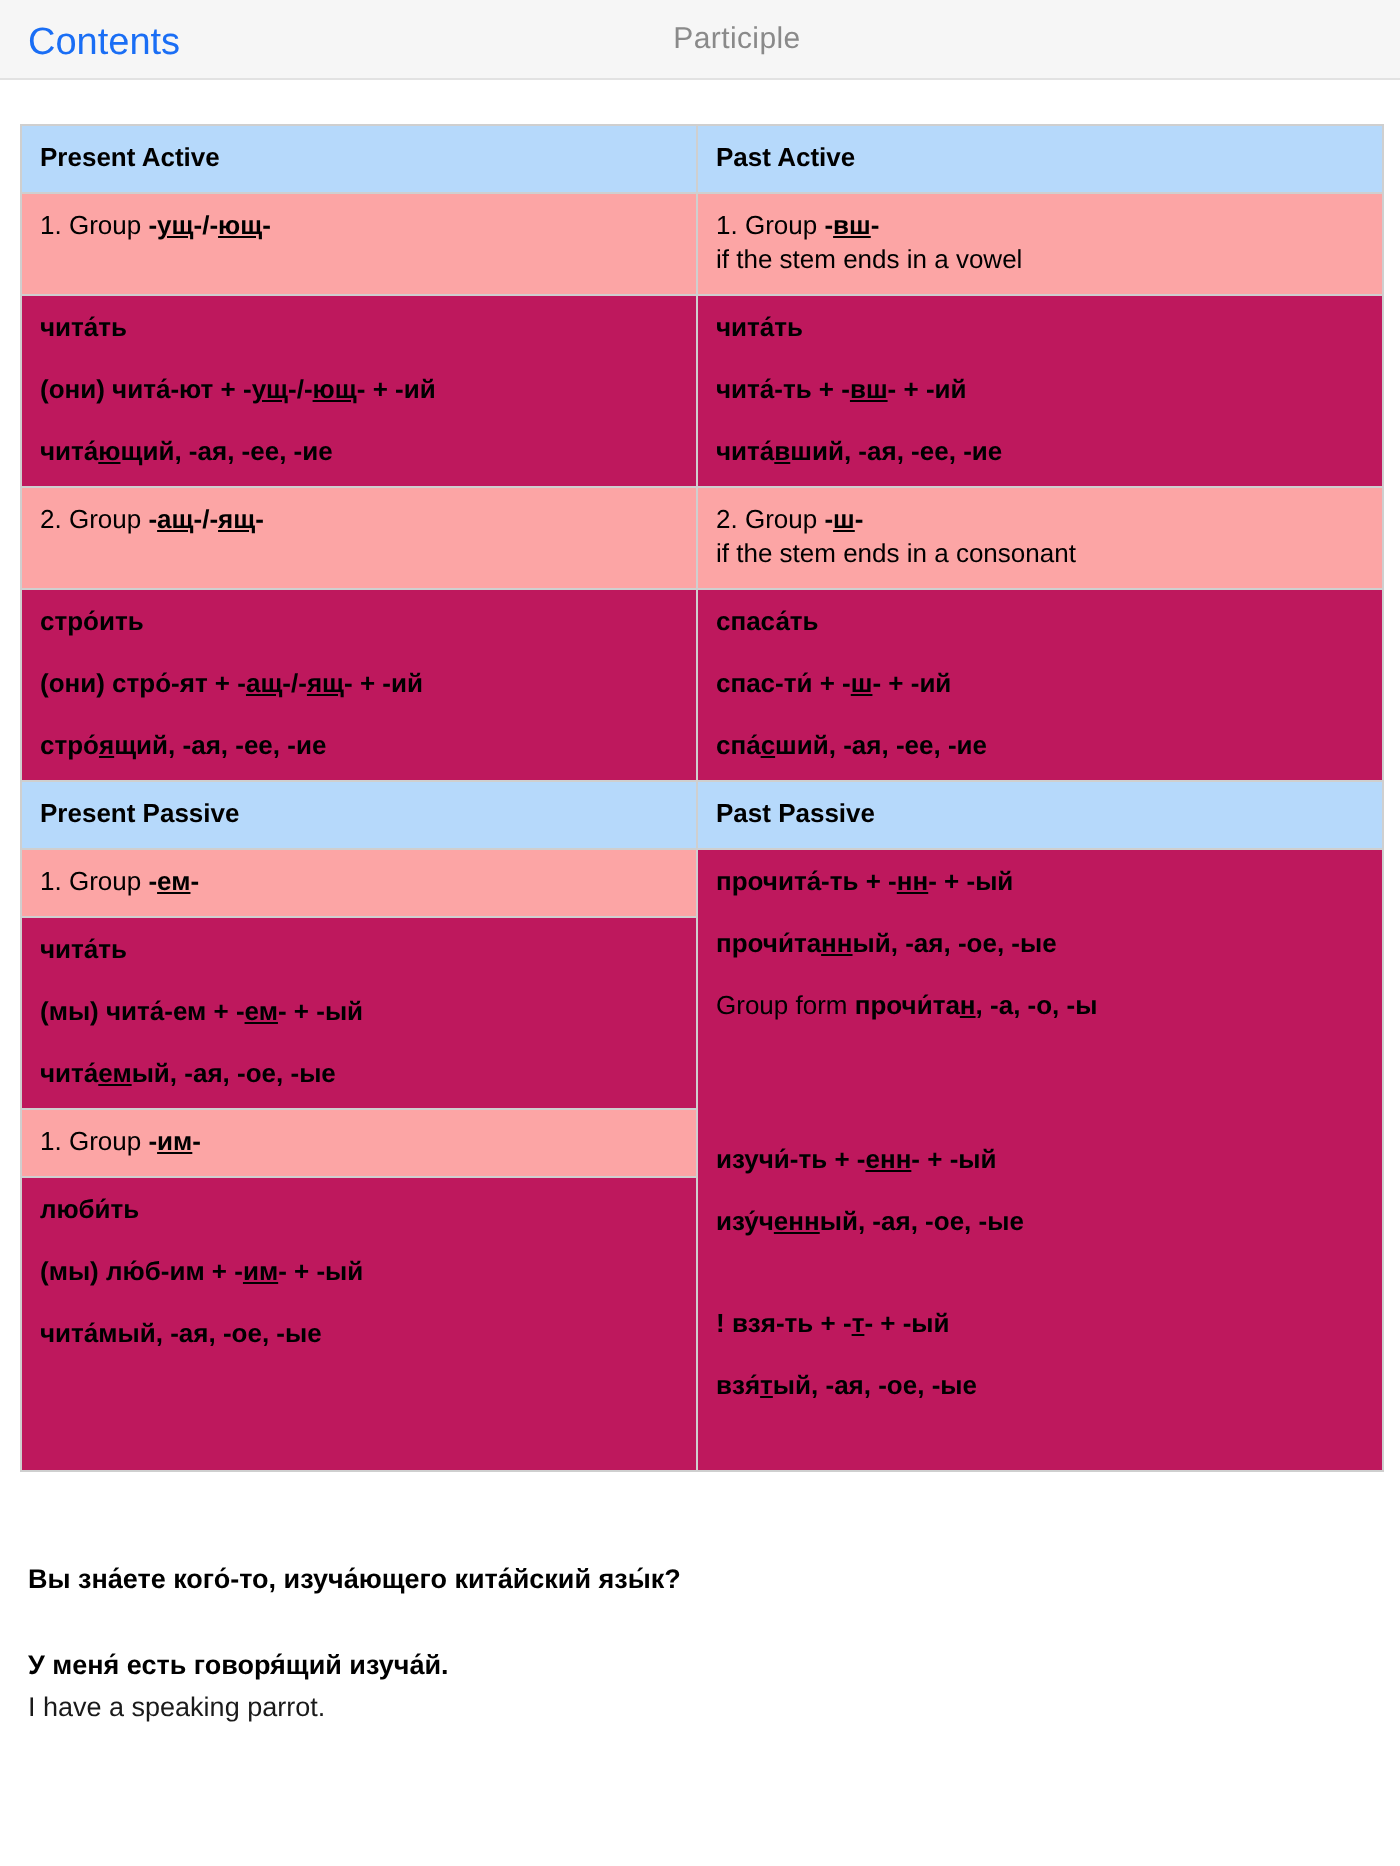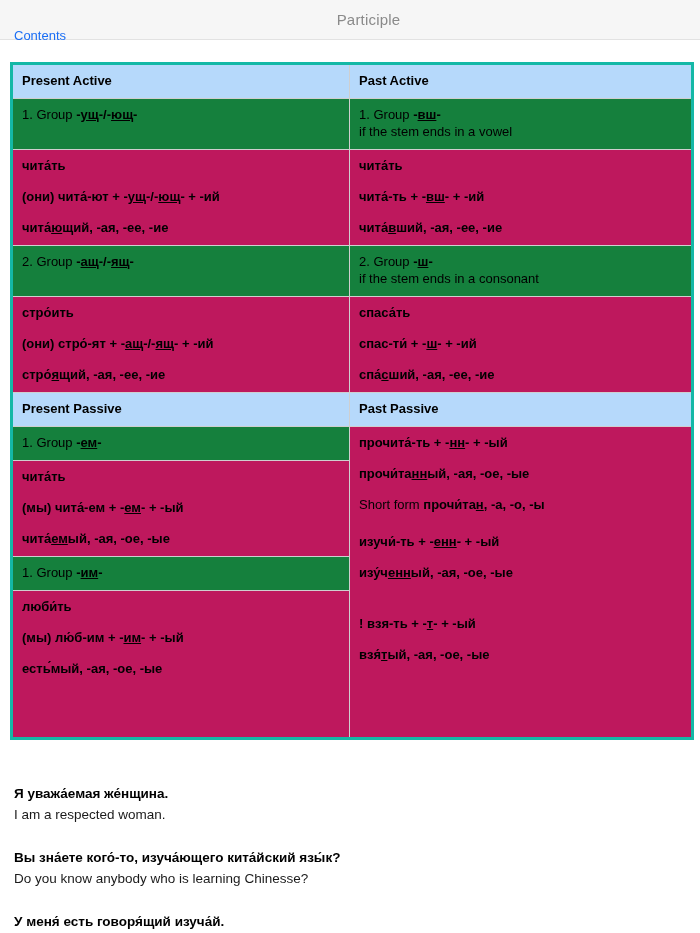--- a/index.html
+++ b/index.html
@@ -19,22 +19,22 @@
   .topbar {
     height: 40px;
     background: #f6f6f6;
     border-bottom: 1px solid #e2e2e2;
     position: relative;
     box-sizing: border-box;
   }
   .topbar-contents {
     position: absolute;
     left: 14px;
-    top: 27px;
-    font-size: 13px;
+    top: 13px;
+    font-size: 19px;
     color: #1a6ef5;
     cursor: pointer;
     line-height: 18px;
   }
   .topbar-title {
     position: absolute;
     left: 0;
     right: 0;
     top: 11px;
     text-align: center;
@@ -46,21 +46,21 @@
   }
 
   
   .table-wrap {
     margin: 22px 9px 0 10px;
   }
   table.ptable {
     width: 681px;
     border-collapse: collapse;
     table-layout: fixed;
-    border: 3px solid #14b8a6;
+    border: 1px solid #14b8a6;
   }
   table.ptable td {
     border: 1px solid #cfcfcf;
     vertical-align: top;
     padding: 7px 9px 9px 9px;
     font-size: 13px;
     line-height: 17px;
   }
   col.c-left  { width: 338px; }
   col.c-right { width: 343px; }
@@ -69,36 +69,36 @@
   td.hdr {
     background: #b6d9fb;
     font-weight: bold;
     font-size: 13.5px;
     padding-top: 6px;
     padding-bottom: 7px;
     height: 13px;
   }
   
   td.grp {
-    background: #15803d;
+    background: #fca5a5;
     font-size: 13.5px;
     font-weight: normal;
     padding-top: 8px;
     padding-bottom: 9px;
   }
   td.grp.tall { height: 32px; }
   td.body {
     background: #be185d;
     font-weight: bold;
   }
 
   .line { margin: 0 0 0 0; }
   .line + .line { margin-top: 14px; }
   .line.sub { font-weight: normal; }
-  .line.gap-big { margin-top: 20px; }
+  .line.gap-big { margin-top: 60px; }
   .line.gap-mid { margin-top: 34px; }
   u { text-decoration: underline; text-underline-offset: 1px; }
   .bold { font-weight: bold; }
 
   .grp-l2 { display: block; }
 
   
   .examples {
     margin: 44px 0 0 14px;
   }
@@ -187,21 +187,21 @@
     <tr>
       <td class="hdr">Present Passive</td>
       <td class="hdr">Past Passive</td>
     </tr>
 
     <tr>
       <td class="grp">1. Group<span class="bold"> -<u>ем</u>-</span></td>
       <td class="body" rowspan="4">
         <div class="line">прочита́-ть + -<u>нн</u>- + -ый</div>
         <div class="line">прочи́та<u>нн</u>ый, -ая, -ое, -ые</div>
-        <div class="line sub"><span>Short form</span> <span class="bold">прочи́та<u>н</u>, -а, -о, -ы</span></div>
+        <div class="line sub"><span>Group form</span> <span class="bold">прочи́та<u>н</u>, -а, -о, -ы</span></div>
         <div class="line gap-big">изучи́-ть + -<u>енн</u>- + -ый</div>
         <div class="line">изу́ч<u>енн</u>ый, -ая, -ое, -ые</div>
         <div class="line gap-mid">! взя-ть + -<u>т</u>- + -ый</div>
         <div class="line">взя́<u>т</u>ый, -ая, -ое, -ые</div>
       </td>
     </tr>
 
     <tr>
       <td class="body">
         <div class="line">чита́ть</div>
@@ -211,34 +211,29 @@
     </tr>
 
     <tr>
       <td class="grp">1. Group<span class="bold"> -<u>им</u>-</span></td>
     </tr>
 
     <tr>
       <td class="body" style="height:130px">
         <div class="line">люби́ть</div>
         <div class="line">(мы) лю́б-им + -<u>им</u>- + -ый</div>
-        <div class="line">есть́мый, -ая, -ое, -ые</div>
+        <div class="line">чита́мый, -ая, -ое, -ые</div>
       </td>
     </tr>
 
   </tbody>
 </table>
 </div>
 
 <div class="examples">
   <div class="ex-block">
-    <p class="ex-ru">Я уважа́емая же́нщина.</p>
-    <p class="ex-en">I am a respected woman.</p>
-  </div>
-  <div class="ex-block">
     <p class="ex-ru">Вы зна́ете кого́-то, изуча́ющего кита́йский язы́к?</p>
-    <p class="ex-en">Do you know anybody who is learning Chinesse?</p>
   </div>
   <div class="ex-block">
     <p class="ex-ru">У меня́ есть говоря́щий изуча́й.</p>
     <p class="ex-en">I have a speaking parrot.</p>
   </div>
 </div>
 
 </body></html>

